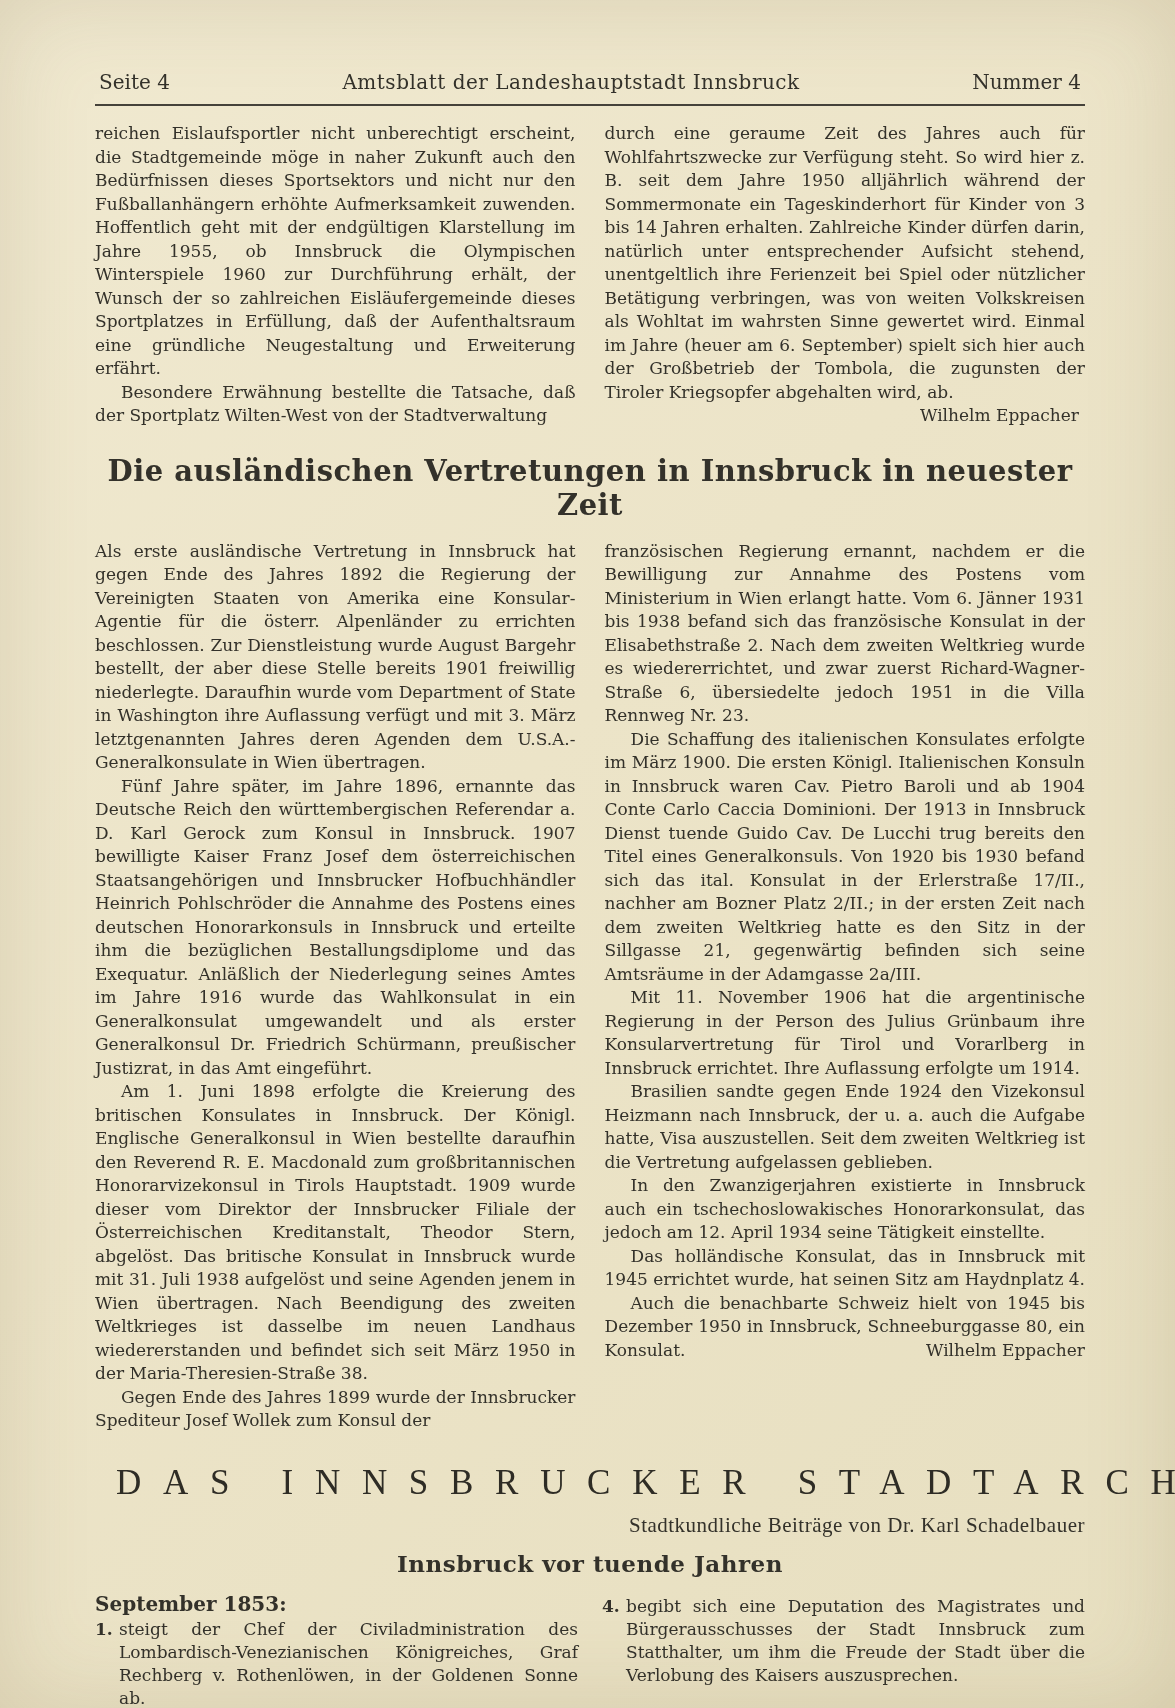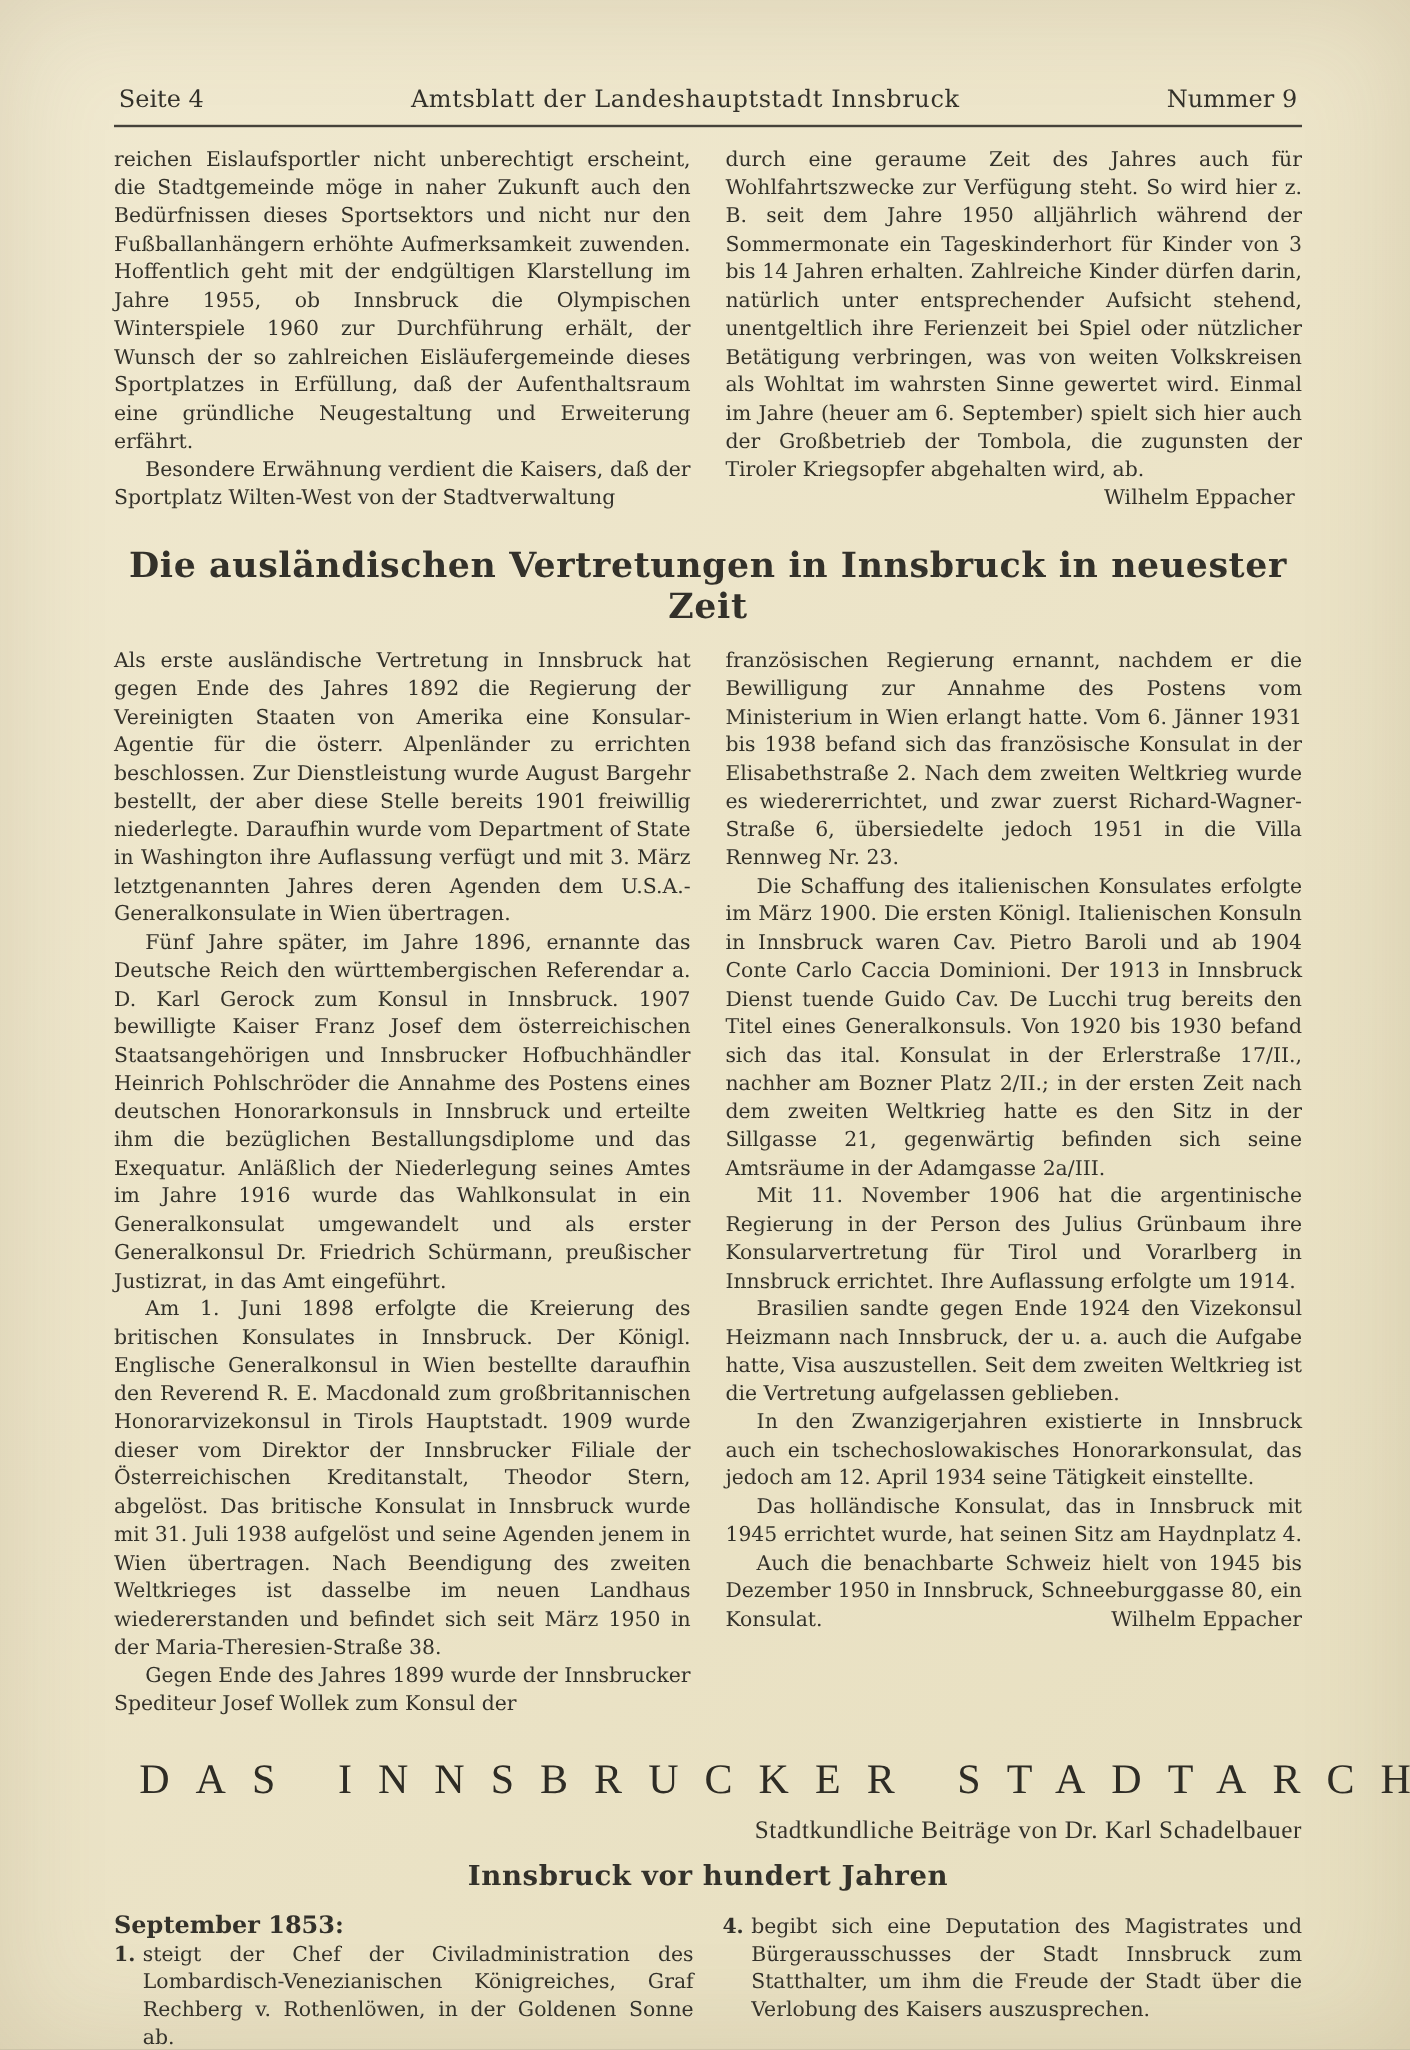--- a/index.html
+++ b/index.html
@@ -93,27 +93,27 @@
 </style>
 </head>
 <body>
 
 <div class="page">
   <div class="content">
 
     <div class="header">
       <span class="left">Seite 4</span>
       <span class="center">Amtsblatt der Landeshauptstadt Innsbruck</span>
-      <span class="right">Nummer 9</span>
+      <span class="right">Nummer 4</span>
     </div>
 
     <div class="two-col">
       <div class="col">
         <p>reichen Eislaufsportler nicht unberechtigt erscheint, die Stadtgemeinde möge in naher Zukunft auch den Bedürfnissen dieses Sportsektors und nicht nur den Fußballanhängern erhöhte Aufmerksamkeit zuwenden. Hoffentlich geht mit der endgültigen Klarstellung im Jahre 1955, ob Innsbruck die Olympischen Winterspiele 1960 zur Durchführung erhält, der Wunsch der so zahlreichen Eisläufergemeinde dieses Sportplatzes in Erfüllung, daß der Aufenthaltsraum eine gründliche Neugestaltung und Erweiterung erfährt.</p>
-        <p class="indent">Besondere Erwähnung verdient die Kaisers, daß der Sportplatz Wilten-West von der Stadtverwaltung</p>
+        <p class="indent">Besondere Erwähnung bestellte die Tatsache, daß der Sportplatz Wilten-West von der Stadtverwaltung</p>
       </div>
       <div class="col">
         <p>durch eine geraume Zeit des Jahres auch für Wohlfahrtszwecke zur Verfügung steht. So wird hier z. B. seit dem Jahre 1950 alljährlich während der Sommermonate ein Tageskinderhort für Kinder von 3 bis 14 Jahren erhalten. Zahlreiche Kinder dürfen darin, natürlich unter entsprechender Aufsicht stehend, unentgeltlich ihre Ferienzeit bei Spiel oder nützlicher Betätigung verbringen, was von weiten Volkskreisen als Wohltat im wahrsten Sinne gewertet wird. Einmal im Jahre (heuer am 6. September) spielt sich hier auch der Großbetrieb der Tombola, die zugunsten der Tiroler Kriegsopfer abgehalten wird, ab.</p>
         <span class="signature">Wilhelm Eppacher</span>
       </div>
     </div>
 
     <div class="headline">Die ausländischen Vertretungen in Innsbruck in neuester Zeit</div>
 
     <div class="two-col">
@@ -130,21 +130,21 @@
         <p class="indent">Brasilien sandte gegen Ende 1924 den Vizekonsul Heizmann nach Innsbruck, der u. a. auch die Aufgabe hatte, Visa auszustellen. Seit dem zweiten Weltkrieg ist die Vertretung aufgelassen geblieben.</p>
         <p class="indent">In den Zwanzigerjahren existierte in Innsbruck auch ein tschechoslowakisches Honorarkonsulat, das jedoch am 12. April 1934 seine Tätigkeit einstellte.</p>
         <p class="indent">Das holländische Konsulat, das in Innsbruck mit 1945 errichtet wurde, hat seinen Sitz am Haydnplatz 4.</p>
         <p class="indent"><span>Auch die benachbarte Schweiz hielt von 1945 bis Dezember 1950 in Innsbruck, Schneeburggasse 80, ein Konsulat.</span><span class="sig-inline">Wilhelm Eppacher</span></p>
       </div>
     </div>
 
     <div class="arch">
       <div class="arch-title">DAS INNSBRUCKER STADTARCHIV</div>
       <div class="arch-subtitle">Stadtkundliche Beiträge von Dr. Karl Schadelbauer</div>
-      <div class="arch-series">Innsbruck vor hundert Jahren</div>
+      <div class="arch-series">Innsbruck vor tuende Jahren</div>
 
       <div class="arch-cols">
         <div class="arch-col">
           <p class="month-heading">September 1853:</p>
           <div class="arch-item">
             <span class="num">1.</span>
             <span class="txt">steigt der Chef der Civiladministration des Lombardisch-Venezianischen Königreiches, Graf Rechberg v. Rothenlöwen, in der Goldenen Sonne ab.</span>
           </div>
         </div>
         <div class="arch-col">

